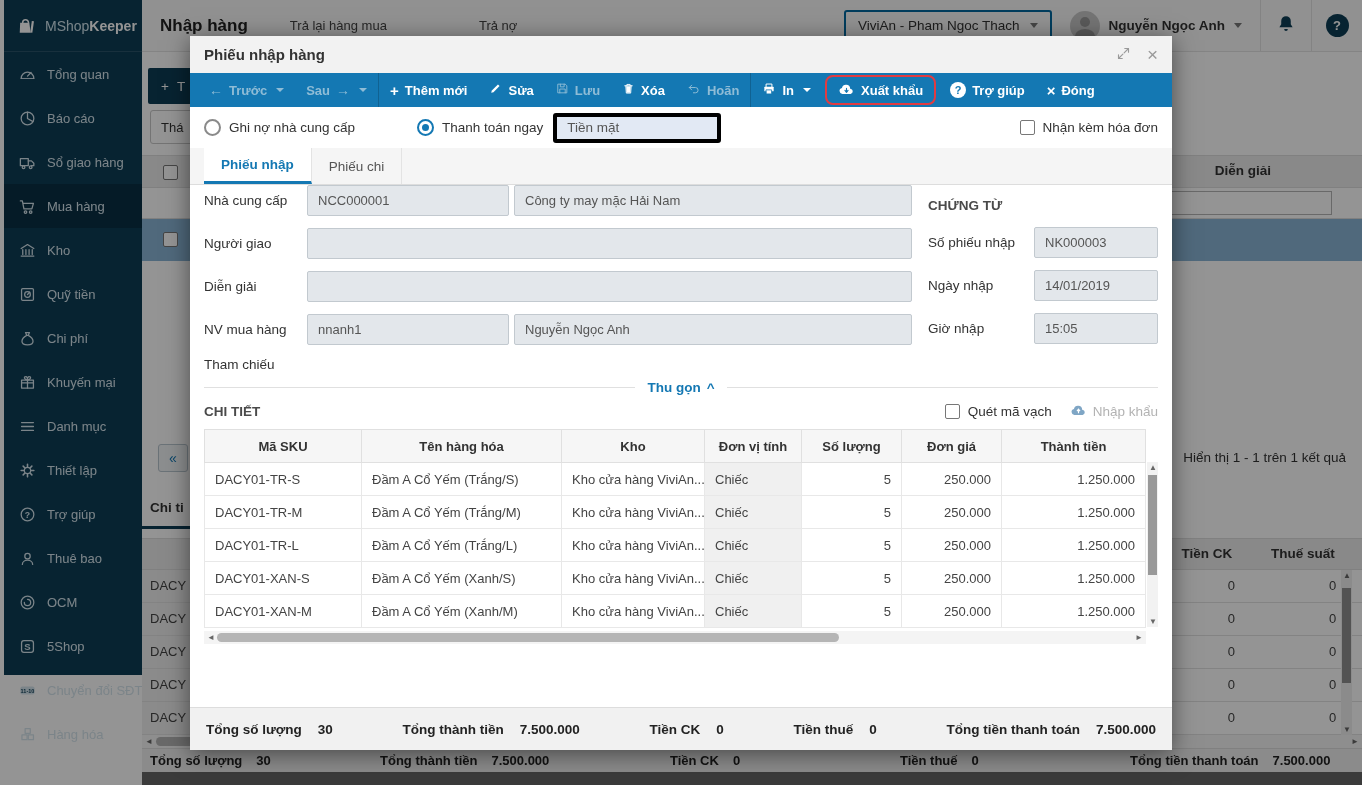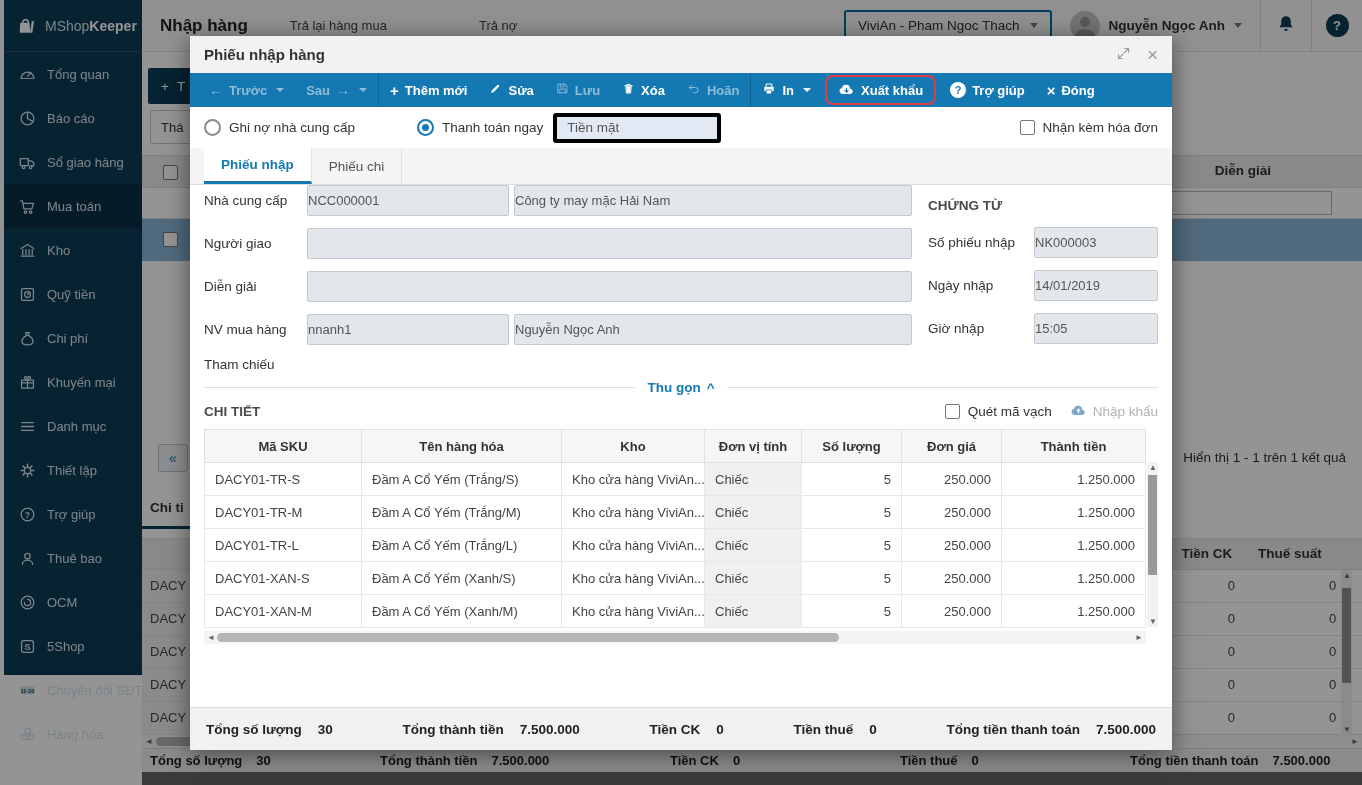--- a/index.html
+++ b/index.html
@@ -46,21 +46,21 @@
   .bg-row-empty .cellbox { position:absolute; right:30px; top:3px; width:176px; height:24px; border:1px solid #b5b5b5; }
   .bg-row-selected { position:absolute; left:0; top:167px; right:0; height:42px; background:#8ab6d6; }
   .bg-cb1 { position:absolute; left:21px; top:9px; }
   .bg-cb2 { position:absolute; left:21px; top:13px; }
   .bg-pager { position:absolute; left:16px; top:392px; width:30px; height:28px; border:1px solid #b9c6cf; background:#f2f5f7; border-radius:3px; color:#1478b3; font-size:14px; display:flex; align-items:center; justify-content:center; cursor:pointer; }
   .bg-results { position:absolute; right:16px; top:398px; font-size:13.5px; color:#333; }
   .bg-chitab { position:absolute; left:8px; top:448px; font-size:13.5px; font-weight:bold; color:#333; }
   .bg-chitab-line { position:absolute; left:0; top:474px; width:74px; height:3px; background:#0d3d55; }
   .bg-detail-header { position:absolute; left:0; top:486px; right:0; height:32px; background:#ececec; border-top:1px solid #ddd; border-bottom:1px solid #ddd; font-size:13.5px; font-weight:bold; color:#333; }
   .bg-col-ck { position:absolute; right:110px; width:90px; top:7px; text-align:center; }
-  .bg-col-ts { position:absolute; right:14px; width:90px; top:7px; }
+  .bg-col-ts { position:absolute; right:14px; width:90px; top:7px; text-align:center; }
   .bg-zrow { position:absolute; left:0; right:0; height:33px; background:#fff; border-bottom:1px solid #e2e2e2; }
   .bg-sku { position:absolute; left:0; top:0; width:50px; height:32px; background:#efefef; color:#444; font-size:13px; line-height:32px; padding-left:8px; overflow:hidden; }
   .bg-z1 { position:absolute; right:127px; width:60px; top:8px; text-align:right; font-size:13px; color:#444; }
   .bg-z2 { position:absolute; right:24px; width:9px; top:8px; overflow:hidden; font-size:13px; color:#444; }
   .bg-vscroll { position:absolute; right:10px; top:518px; width:11px; height:165px; background:#f0f0f0; }
   .bg-vthumb { position:absolute; left:1px; top:18px; width:9px; height:95px; background:#8f8f8f; }
   .bg-hscroll { position:absolute; left:0; right:0; top:683px; height:13px; background:#f4f4f4; }
   .bg-hthumb { position:absolute; left:14px; top:2px; width:62%; height:9px; background:#b5b5b5; border-radius:5px; }
   .scroll-arrow { color:#666; font-size:8px; line-height:13px; }
   .bg-hscroll .la { position:absolute; left:3px; } .bg-hscroll .ra { position:absolute; right:3px; }
@@ -104,21 +104,21 @@
   .m-tab { display:flex; align-items:center; padding:0 17px; font-size:13.5px; color:#555; cursor:pointer; border-right:1px solid #e3e3e3; }
   .m-tab.active { background:#fff; color:#1478b3; font-weight:bold; border-bottom:3px solid #1478b3; }
 
   .m-body { flex:1; position:relative; padding:0 14px; overflow:hidden; }
   .section-title { font-size:13.5px; font-weight:bold; color:#4a4a4a; margin:13px 0 14px; }
   .m-form { display:flex; }
   .form-left { width:708px; flex:none; }
   .form-right { flex:1; padding-left:16px; }
   .f-row { display:flex; align-items:center; margin-bottom:12px; }
   .f-label { width:103px; flex:none; font-size:13.5px; color:#333; }
-  .f-input { height:31px; background:#e3e7eb; border:1px solid #c2c9cf; border-radius:2px; display:flex; align-items:center; padding:0 0; color:#555; font-size:13px; cursor:text; overflow:hidden; white-space:nowrap; }
+  .f-input { height:31px; background:#e3e7eb; border:1px solid #c2c9cf; border-radius:2px; display:flex; align-items:center; padding:0 10px; color:#555; font-size:13px; cursor:text; overflow:hidden; white-space:nowrap; }
   .w-code { width:202px; margin-right:5px; } .w-name { flex:1; }
   .fr-row { display:flex; align-items:center; margin-bottom:12px; }
   .fr-label { flex:1; font-size:13.5px; color:#333; }
   .fr-input { width:124px; flex:none; }
 
   .collapse-row { display:flex; align-items:center; gap:12px; margin:2px 0 8px; }
   .collapse-row .line { flex:1; height:1px; background:#e0e0e0; }
   .collapse-link { color:#1478b3; font-weight:bold; font-size:13.5px; cursor:pointer; display:flex; gap:6px; align-items:center; }
 
   .detail-head { display:flex; align-items:center; margin:2px 0 9px; }
@@ -191,21 +191,21 @@
       <span>Sổ giao hàng</span>
     </div>
     <div class="nav-item active">
       <span class="nav-icon">
           <svg width="19" height="19" viewBox="0 0 24 24">
             <path d="M3,5 h2.5 l2,10 h10 l2,-7 H7"></path>
             <circle cx="9.5" cy="19" r="1.6"></circle>
             <circle cx="16" cy="19" r="1.6"></circle>
           </svg>
         </span>
-      <span>Mua toán</span>
+      <span>Mua hàng</span>
     </div>
     <div class="nav-item">
       <span class="nav-icon">
           <svg width="19" height="19" viewBox="0 0 24 24">
             <path d="M4,9.5 L12,4.5 L20,9.5"></path>
             <path d="M6,11 v6 M10,11 v6 M14,11 v6 M18,11 v6"></path>
             <path d="M4,19 h16"></path>
           </svg>
         </span>
       <span>Kho</span>

